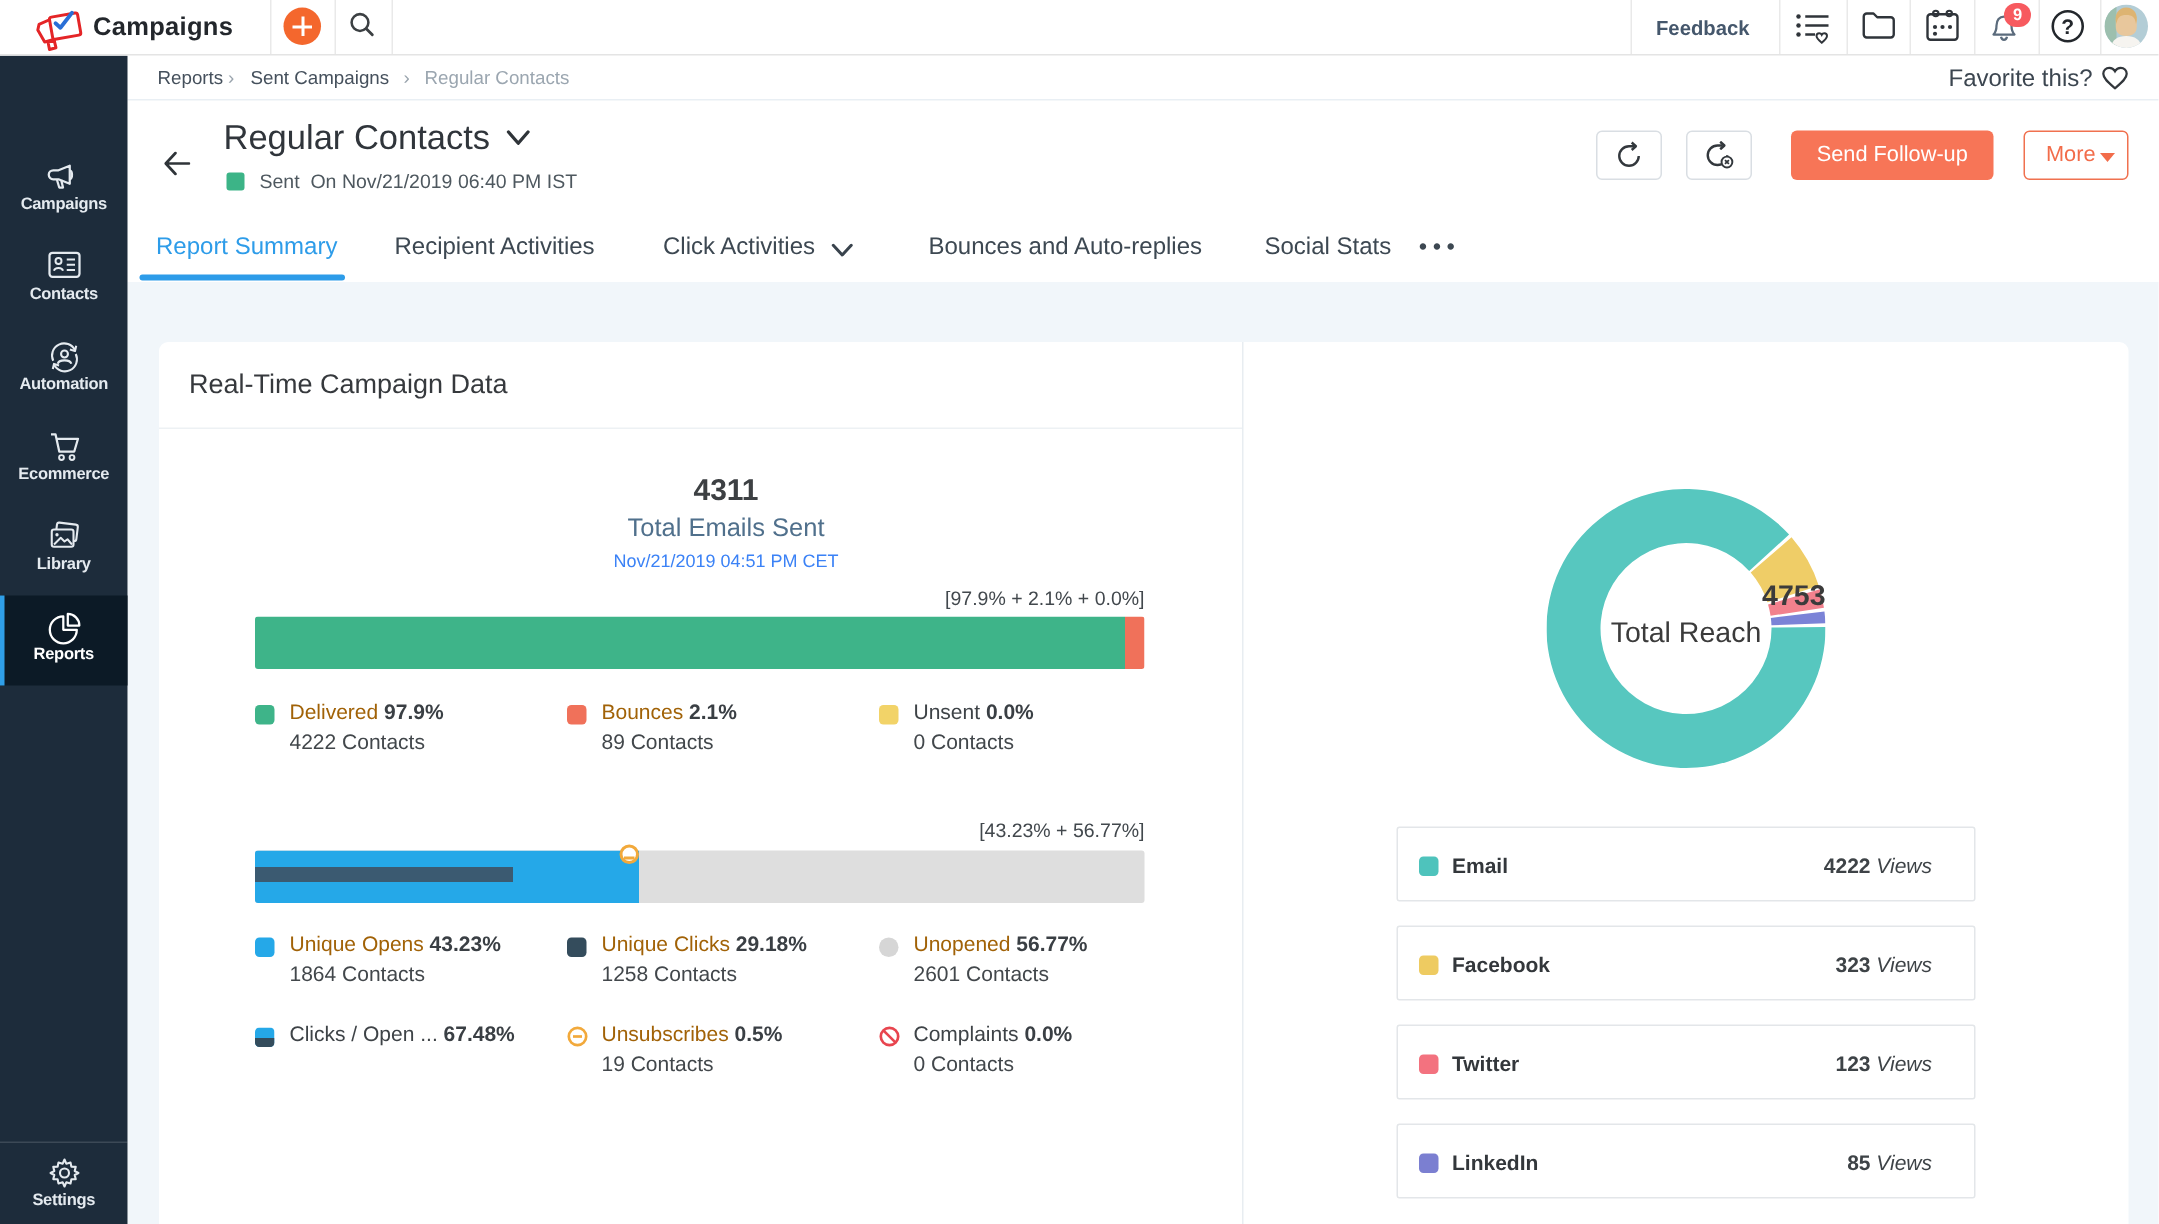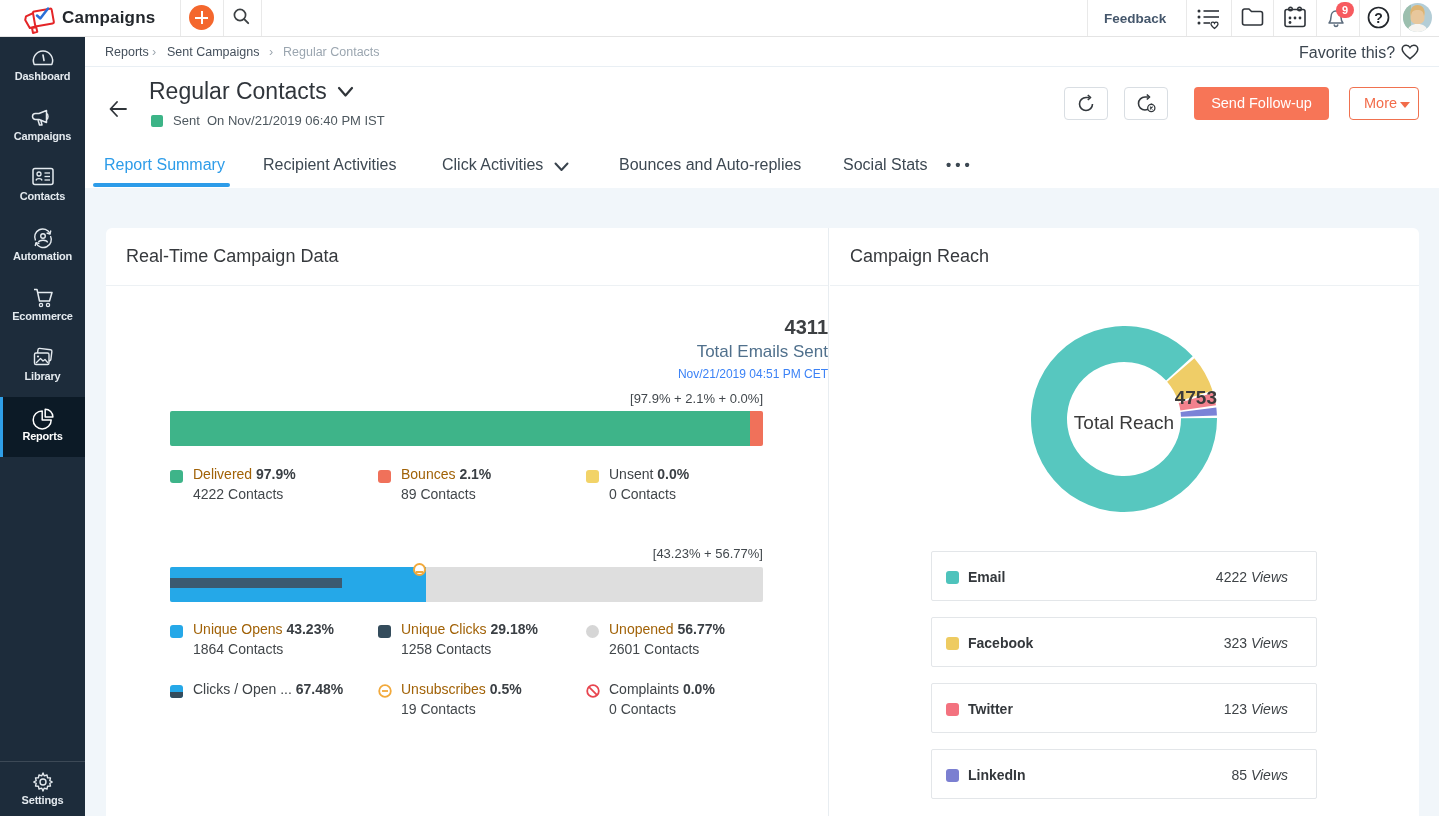--- a/index.html
+++ b/index.html
@@ -44,21 +44,21 @@
 
 
 #content { position:absolute; left:85px; top:188px; width:1354px; height:628px; background:#f1f6fa; }
 #panel { position:absolute; left:21px; top:40px; width:1313px; height:588px; background:#fff; border-radius:6px 6px 0 0; }
 #lcard { position:absolute; left:0; top:0; width:723px; height:588px; border-right:1px solid #e8edf1; }
 #rcard { position:absolute; left:724px; top:0; width:589px; height:588px; }
 .chead { position:absolute; left:0; top:0; width:100%; height:58px; border-bottom:1px solid #edf1f4; font-size:18px; color:#36393d; line-height:57px; padding-left:20px; }
 .cbody { position:absolute; left:0; top:57px; width:100%; }
 
 
-.cnum { position:absolute; left:0; width:722px; text-align:right;padding-left:34px; }
+.cnum { position:absolute; left:0; width:722px; text-align:center;padding-left:34px; }
 #n4311 { top:31px; font-size:20px; font-weight:bold; color:#3d4043; }
 #tes { top:57px; font-size:17px; color:#50708c; }
 #tdate { top:82px; font-size:12px; color:#3b82f6; }
 .bracket { position:absolute; right:65px; font-size:13px; color:#42484d; }
 .bar { position:absolute; left:64px; width:593px; height:35px; border-radius:2px; overflow:hidden; }
 .lcell { position:absolute; font-size:14px; color:#3e4347; line-height:20px; white-space:nowrap; }
 .lcell .ic { position:absolute; left:0; top:4px; }
 .lcell .tx { margin-left:23px; }
 .sq { display:inline-block; width:13px; height:13px; border-radius:3px; }
 .lcell a { color:#a16207; text-decoration:none; }
@@ -67,21 +67,21 @@
 
 
 #donut { position:absolute; left:201px; top:41px; }
 #dtext { position:absolute; left:201px; top:102px; width:186px; text-align:center; color:#3b3b3b; }
 #dnum { font-size:19px; font-weight:bold;text-align:right; }
 #dlab { font-size:19px; margin-top:3px; }
 .vbox { position:absolute; left:101px; width:386px; height:50px; border:1px solid #e3e6e9; border-radius:2px; font-size:14px; }
 .vbox .sq { position:absolute; left:14px; top:19px; }
 .vbox .vlbl { position:absolute; left:36px; top:17px; font-weight:bold; color:#33373b; }
 .vbox .vval { position:absolute; right:28px; top:17px; color:#3e4347; }
-.vbox .vval b { font-weight:normal; }
+.vbox .vval b { font-weight:bold; }
 .vbox .vval i { font-style:italic; font-weight:normal; }
 </style>
 </head>
 <body>
 
 <div id="topbar">
   <svg id="logo" width="34" height="31" viewBox="0 0 34 31">
     <path d="M11.5 8.5 L3 12.3 L2.2 16 L6.8 24 L13.5 22.2 Z" fill="#fff" stroke="#e42527" stroke-width="2" stroke-linejoin="round"></path>
     <path d="M9 24 L10 29 L14.3 27.8 L13.2 23.2 Z" fill="#fff" stroke="#e42527" stroke-width="2" stroke-linejoin="round"></path>
     <g transform="rotate(-10 20 14)">
@@ -146,27 +146,20 @@
       <rect width="29" height="29" fill="#b3cdd6"></rect>
       <rect x="0" y="0" width="8" height="29" fill="#9cbfae"></rect>
       <path d="M7.5 11 C7.5 5.5 10.5 3 14.5 3 C18.5 3 21.5 5.5 21.5 11 L21.5 15 C21.5 19 18.5 21 14.5 21 C10.5 21 7.5 19 7.5 15 Z" fill="#e8c79c"></path>
       <path d="M8 13 C6 6.5 9.5 2 14.5 2 C19.5 2 23 6.5 21 13 C20.5 8.5 18.5 7 14.5 7 C10.5 7 8.5 8.5 8 13 Z" fill="#ddb472"></path>
       <path d="M4.5 29 C4.5 23.5 9 21 14.5 21 C20 21 24.5 23.5 24.5 29 Z" fill="#f6f4f0"></path>
     </g>
   </svg>
 </div>
 
 <div id="sidebar">
-  <div class="sitem" style="top:0px">
-    <svg width="24" height="21" viewBox="0 0 24 21">
-      <path d="M3.2 17.5 A9.6 9.6 0 1 1 20.8 17.5 L3.2 17.5 Z" fill="none" stroke="#e4eaef" stroke-width="1.5" stroke-linejoin="round"></path>
-      <line x1="12" y1="8" x2="13" y2="13.5" stroke="#e4eaef" stroke-width="1.6" stroke-linecap="round"></line>
-    </svg>
-    <div class="slbl">Dashboard</div>
-  </div>
   <div class="sitem" style="top:60px">
     <svg width="24" height="22" viewBox="0 0 24 22">
       <path d="M15.5 3.5 L15.5 15.5 L8 12.5 L4.5 12.5 A2.5 2.5 0 0 1 4.5 6.5 L8 6.5 Z" fill="none" stroke="#e4eaef" stroke-width="1.5" stroke-linejoin="round"></path>
       <path d="M15.5 6.5 C17.5 7 17.5 12 15.5 12.5" fill="none" stroke="#e4eaef" stroke-width="1.5"></path>
       <path d="M7 13 L8.5 18 L11 18 L9.8 13" fill="none" stroke="#e4eaef" stroke-width="1.5" stroke-linejoin="round"></path>
     </svg>
     <div class="slbl">Campaigns</div>
   </div>
   <div class="sitem" style="top:120px">
     <svg width="24" height="19" viewBox="0 0 24 19">
@@ -332,21 +325,20 @@
         <div class="lcell" style="left:480px;top:394px">
           <span class="ic"><svg width="14" height="14" viewBox="0 0 14 14">
                 <circle cx="7" cy="7" r="5.8" fill="none" stroke="#e8454f" stroke-width="1.8"></circle>
                 <line x1="2.9" y1="2.9" x2="11.1" y2="11.1" stroke="#e8454f" stroke-width="1.8"></line>
               </svg></span>
           <div class="tx"><span style="color:#3e4347">Complaints</span> <b>0.0%</b><br><span class="cnt2">0 Contacts</span></div>
         </div>
       </div>
     </div>
     <div id="rcard">
-      <div class="chead">Campaign Reach</div>
       <div class="cbody" style="height:531px">
         <svg id="donut" width="186" height="186" viewBox="0 0 186 186">
           <path d="M185.99 91.94 A93 93 0 1 1 161.73 30.35 L135.13 54.60 A57 57 0 1 0 150.00 92.35 Z" fill="#57c7bf"></path>
           <path d="M163.35 32.17 A93 93 0 0 1 181.52 64.49 L147.26 75.53 A57 57 0 0 0 136.12 55.72 Z" fill="#efcd67"></path>
           <path d="M182.24 66.82 A93 93 0 0 1 184.97 79.17 L149.37 84.53 A57 57 0 0 0 147.69 76.95 Z" fill="#f2818d"></path>
           <path d="M185.30 81.59 A93 93 0 0 1 185.93 89.51 L149.96 90.86 A57 57 0 0 0 149.57 86.00 Z" fill="#7b83d7"></path>
         </svg>
         <div id="dtext">
             <div id="dnum">4753</div>
             <div id="dlab">Total Reach</div>

